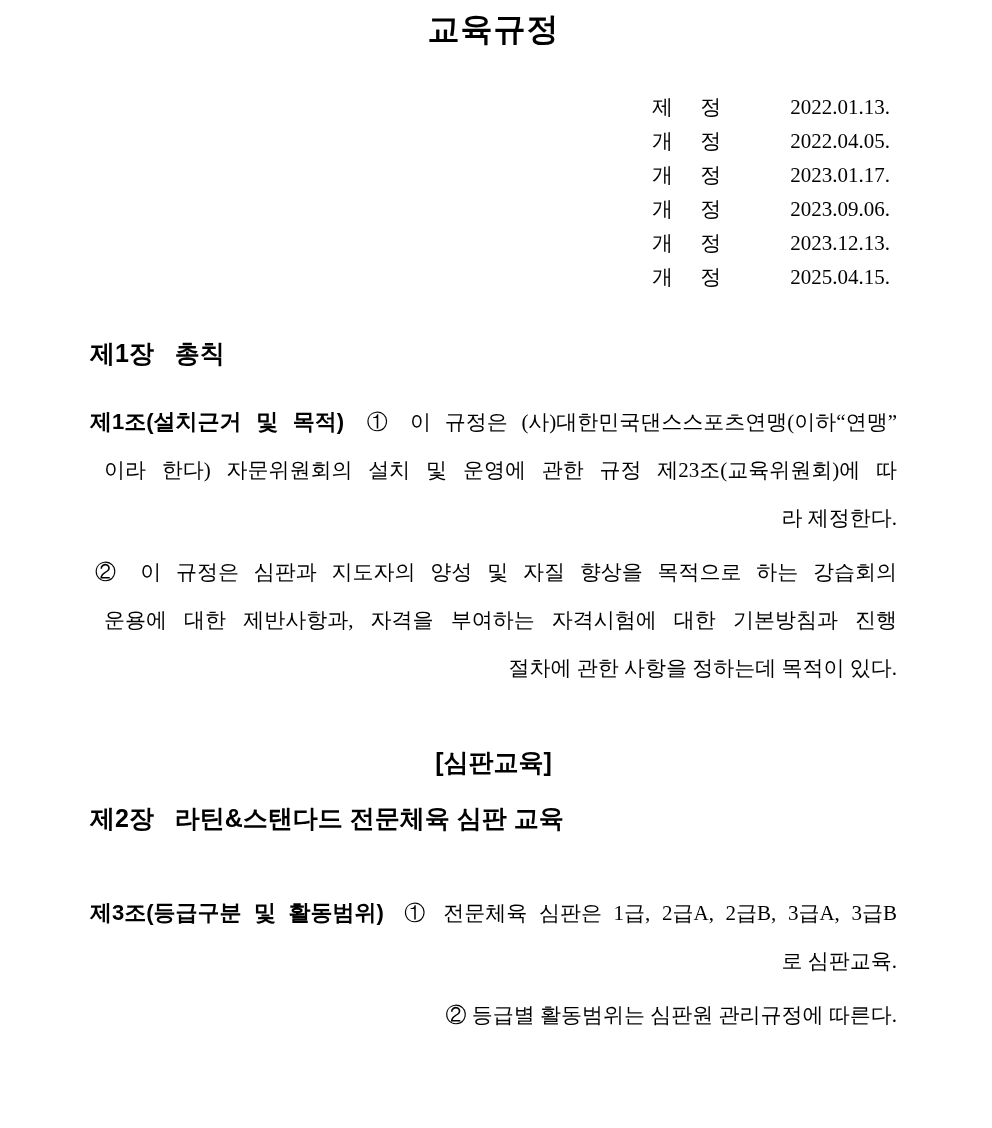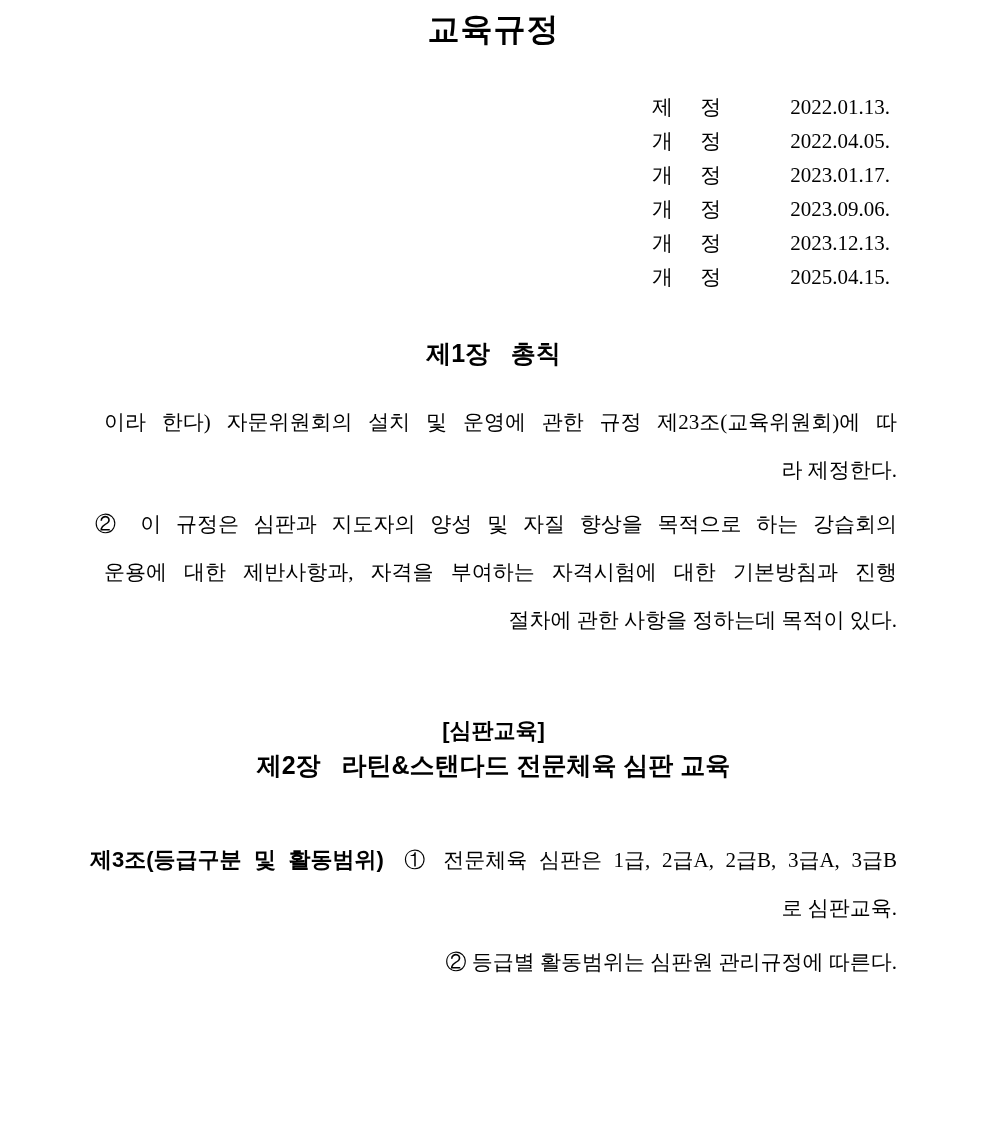--- a/index.html
+++ b/index.html
@@ -37,35 +37,35 @@
   .h-row {
     display: flex;
     font-size: 21px;
     line-height: 34px;
   }
   .h-c1 { width: 50px; }
   .h-c2 { width: 93px; }
   .h-date { flex: 1; }
   .chapter {
     margin: 0;
-    text-align: center;
+    text-align: left;
     font-family: "Liberation Sans", "DejaVu Sans", sans-serif;
     font-weight: bold;
     font-size: 25px;
     line-height: 34px;
     white-space: pre-wrap;
   }
   .chapter-1 { margin-top: 42px; }
-  .chapter-2 { }
+  .chapter-2 { margin-top: 22px; }
   .section-label {
-    margin-top: 70px;
+    margin-top: 53px;
     text-align: center;
     font-family: "Liberation Sans", "DejaVu Sans", sans-serif;
     font-weight: bold;
-    font-size: 22px;
+    font-size: 25px;
     line-height: 34px;
   }
   .body-para {
     font-size: 21px;
     line-height: 48px;
     margin: 0;
   }
   .para-1 { margin-top: 28px; }
   .para-2 { margin-top: 54px; }
   .para-3 { margin-top: 4px; }
@@ -119,20 +119,23 @@
     <div class="h-row">
       <span class="h-c1">개</span>
       <span class="h-c2">정</span>
       <span class="h-date">2025.04.15.</span>
     </div>
   </div>
 
   <h2 class="chapter chapter-1">제1장   총칙</h2>
 
   <div class="body-para para-1">
+    <div class="line jfull">
+      <span class="art">제1조(설치근거 및 목적)</span><span>① 이 규정은 (사)대한민국댄스스포츠연맹(이하“연맹”</span>
+    </div>
     <div class="line jfull indent">이라 한다) 자문위원회의 설치 및 운영에 관한 규정 제23조(교육위원회)에 따</div>
     <div class="line indent">라 제정한다.</div>
     <div class="line jfull clause">② 이 규정은 심판과 지도자의 양성 및 자질 향상을 목적으로 하는 강습회의</div>
     <div class="line jfull indent">운용에 대한 제반사항과, 자격을 부여하는 자격시험에 대한 기본방침과 진행</div>
     <div class="line indent">절차에 관한 사항을 정하는데 목적이 있다.</div>
   </div>
 
   <div class="section-label">[심판교육]</div>
 
   <h2 class="chapter chapter-2">제2장   라틴&amp;스탠다드 전문체육 심판 교육</h2>

